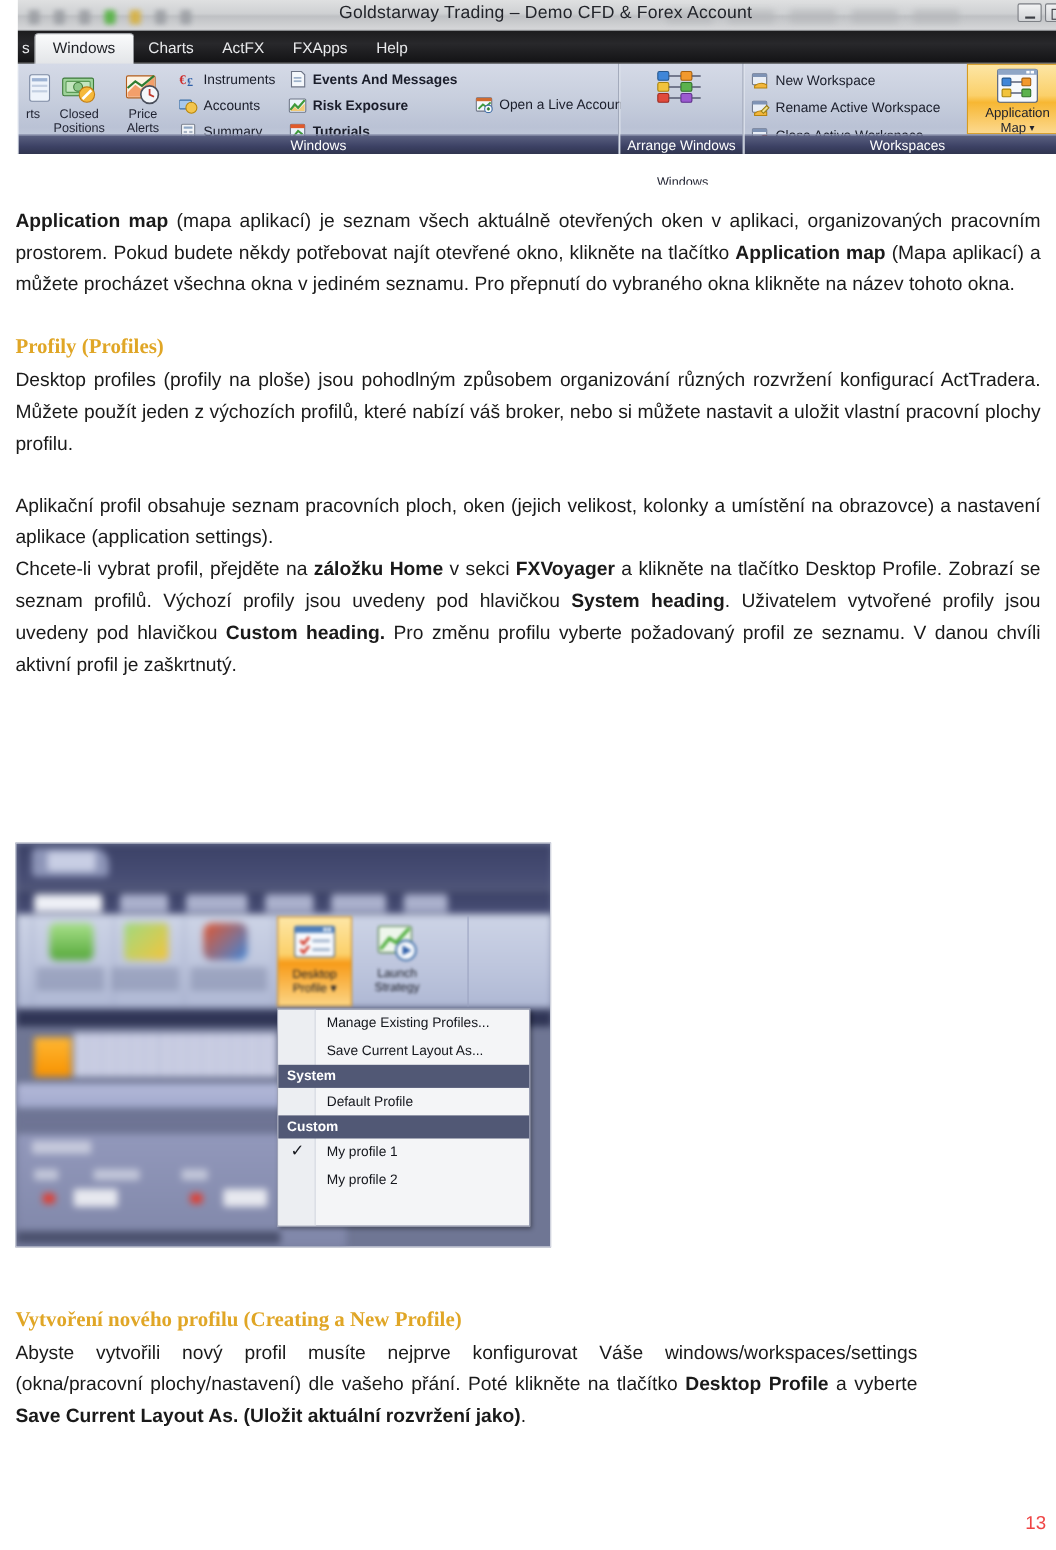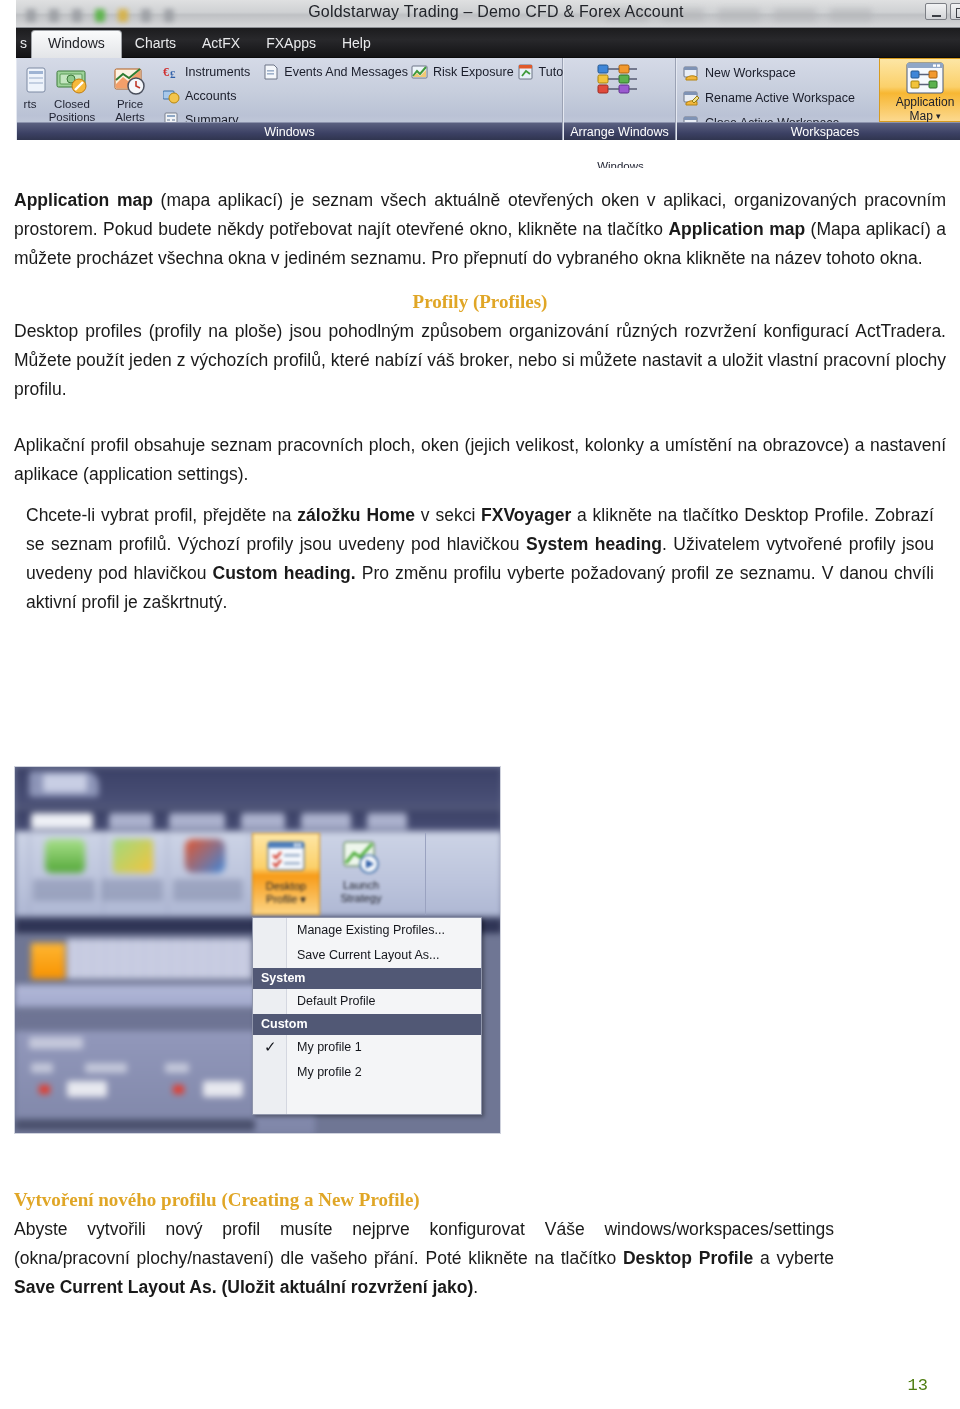--- a/index.html
+++ b/index.html
@@ -158,23 +158,23 @@
   .para b { font-weight: bold; }
   .head {
     font-family: "Liberation Serif", serif;
     font-size: 19px;
     font-weight: bold;
     color: #e0a626;
     padding: 0 14px;
     line-height: 26px;
   }
   .pagenum {
-    position: absolute; right: 32px; bottom: 14px;
-    font-size: 17px; color: #4d7c0f;
-    font-family: Liberation Mono, monospace;
+    position: absolute; right: 9px; bottom: 14px;
+    font-size: 17px; color: #ef4444;
+    font-family: Liberation Sans, sans-serif;
   }
 
   
   .shot2 {
     position: absolute;
     left: 14px; top: 766px;
     width: 487px; height: 368px;
     overflow: hidden;
     background: #6f7694;
     border: 1px solid #cfd2dd;
@@ -397,21 +397,21 @@
                 <rect x="4" y="7" width="3" height="2" fill="#a8b4c4"></rect>
                 <rect x="9" y="7" width="3" height="2" fill="#a8b4c4"></rect>
                 <rect x="4" y="11" width="3" height="2" fill="#a8b4c4"></rect>
                 <rect x="9" y="11" width="3" height="2" fill="#a8b4c4"></rect>
               </svg>
             </span>
             <span>Summary</span>
           </div>
         </div>
 
-        <div style="margin-left:12px;margin-top:1px;display:flex;flex-direction:row;gap:3px;">
+        <div style="margin-left:12px;margin-top:1px;display:flex;flex-direction:column;gap:3px;font-weight:bold;">
           <div class="smallitem">
             <span class="ico16">
               <svg width="17" height="16" viewBox="0 0 17 16">
                 <path d="M3 1 h9 l3 3 v11 h-12 z" fill="#f4f7fb" stroke="#6d7486"></path>
                 <rect x="5" y="6" width="7" height="1.6" fill="#9fb2cb"></rect>
                 <rect x="5" y="9" width="7" height="1.6" fill="#9fb2cb"></rect>
               </svg>
             </span>
             <span>Events And Messages</span>
           </div>
@@ -537,26 +537,26 @@
     </div>
   </div>
 </div>
 
 <div class="doc">
 
   <p class="para" style="margin:18px 0 0 0;">
     <b>Application map</b><span> (mapa aplikací) je seznam všech aktuálně otevřených oken v aplikaci, organizovaných pracovním prostorem. Pokud budete někdy potřebovat najít otevřené okno, klikněte na tlačítko </span><b>Application map</b><span> (Mapa aplikací) a můžete procházet všechna okna v jediném seznamu. Pro přepnutí do vybraného okna klikněte na název tohoto okna.</span>
   </p>
 
-  <h3 class="head" style="margin:16px 0 2px 0;text-align:center;">Profily (Profiles)</h3>
+  <h3 class="head" style="margin:30px 0 2px 0;">Profily (Profiles)</h3>
   <p class="para" style="margin:0;">Desktop profiles (profily na ploše) jsou pohodlným způsobem organizování různých rozvržení konfigurací ActTradera. Můžete použít jeden z výchozích profilů, které nabízí váš broker, nebo si můžete nastavit a uložit vlastní pracovní plochy profilu.</p>
 
   <p class="para" style="margin:27px 0 0 0;">Aplikační profil obsahuje seznam pracovních ploch, oken (jejich velikost, kolonky a umístění na obrazovce) a nastavení aplikace (application settings).</p>
 
-  <p class="para" style="margin:12px;">
+  <p class="para" style="margin:0;">
     <span>Chcete-li vybrat profil, přejděte na </span><b>záložku Home</b><span> v sekci </span><b>FXVoyager</b><span> a klikněte na tlačítko Desktop Profile. Zobrazí se seznam profilů. Výchozí profily jsou uvedeny pod hlavičkou </span><b>System heading</b><span>. Uživatelem vytvořené profily jsou uvedeny pod hlavičkou </span><b>Custom heading.</b><span> Pro změnu profilu vyberte požadovaný profil ze seznamu. V danou chvíli aktivní profil je zaškrtnutý.</span>
   </p>
 </div>
 
 <div class="shot2">
   <div class="shot2-blurlayer">
     <div class="s2-titlebar"></div>
     <div class="s2-logo"></div>
     <div class="s2-logo2"></div>
 

